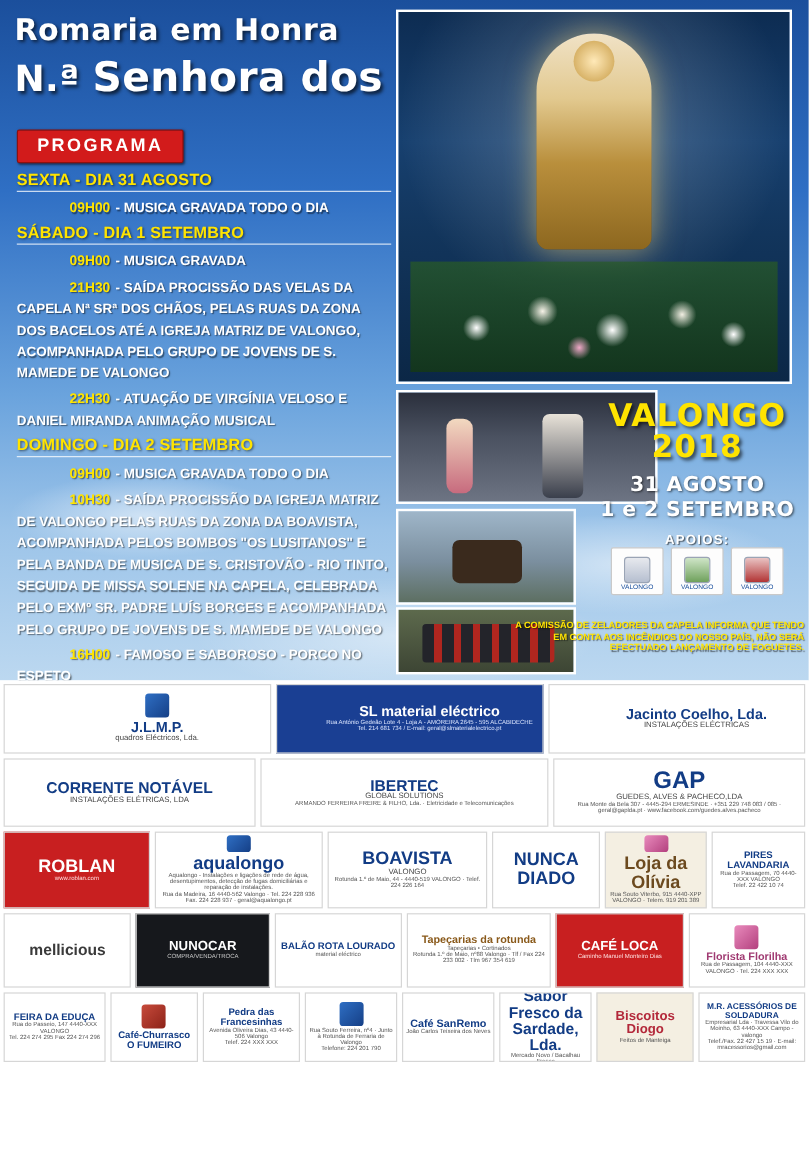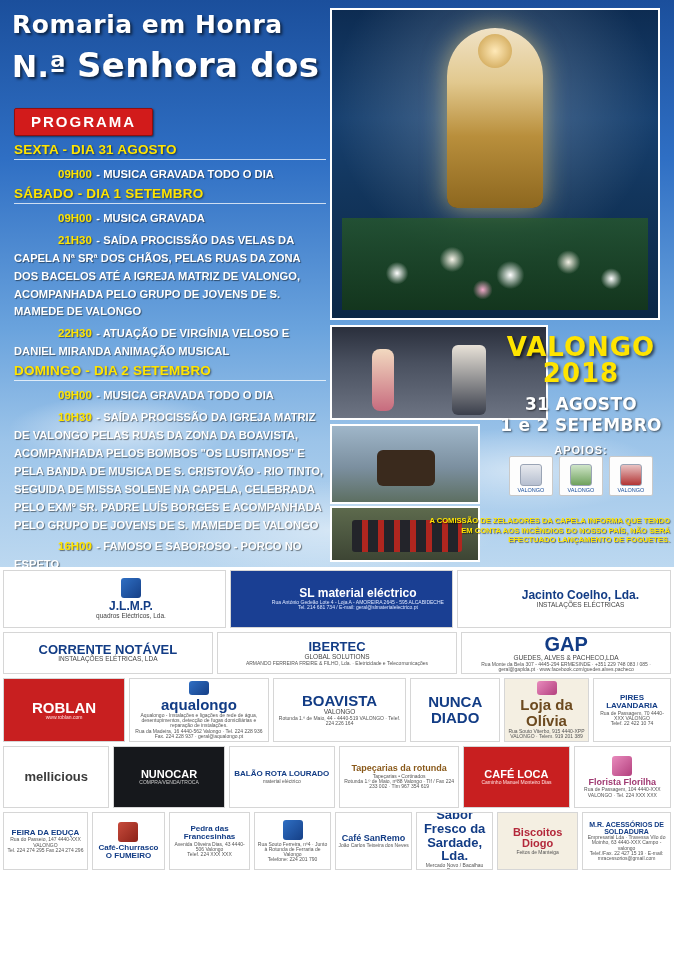--- a/index.html
+++ b/index.html
@@ -194,21 +194,21 @@
     position:relative; display:flex; flex-direction:column;
     align-items:center; justify-content:center; text-align:center;
     padding:2px;
   }
   .sname { font-weight:bold; color:#123c85; line-height:1.05; }
   .ssub  { color:#444; line-height:1.05; }
   .stiny { color:#555; line-height:1.05; }
 
   
   .r1 .sbox { height:58px; margin-top:3px;padding-left:35px; }
-  .r2 .sbox { height:42px; margin-top:4px; }
+  .r2 .sbox { height:57px; margin-top:4px; }
   .r3 .sbox { height:64px; margin-top:4px; }
   .r4 .sbox { height:62px; margin-top:4px; }
   .r5 .sbox { height:58px; margin-top:4px; }
 
   .r1 .sname { font-size:12px; }
   .r2 .sname { font-size:13px; }
   .r3 .sname { font-size:15px; }
   .r4 .sname { font-size:11px; }
   .r5 .sname { font-size:10px; }
   .ssub { font-size:6.5px; }

